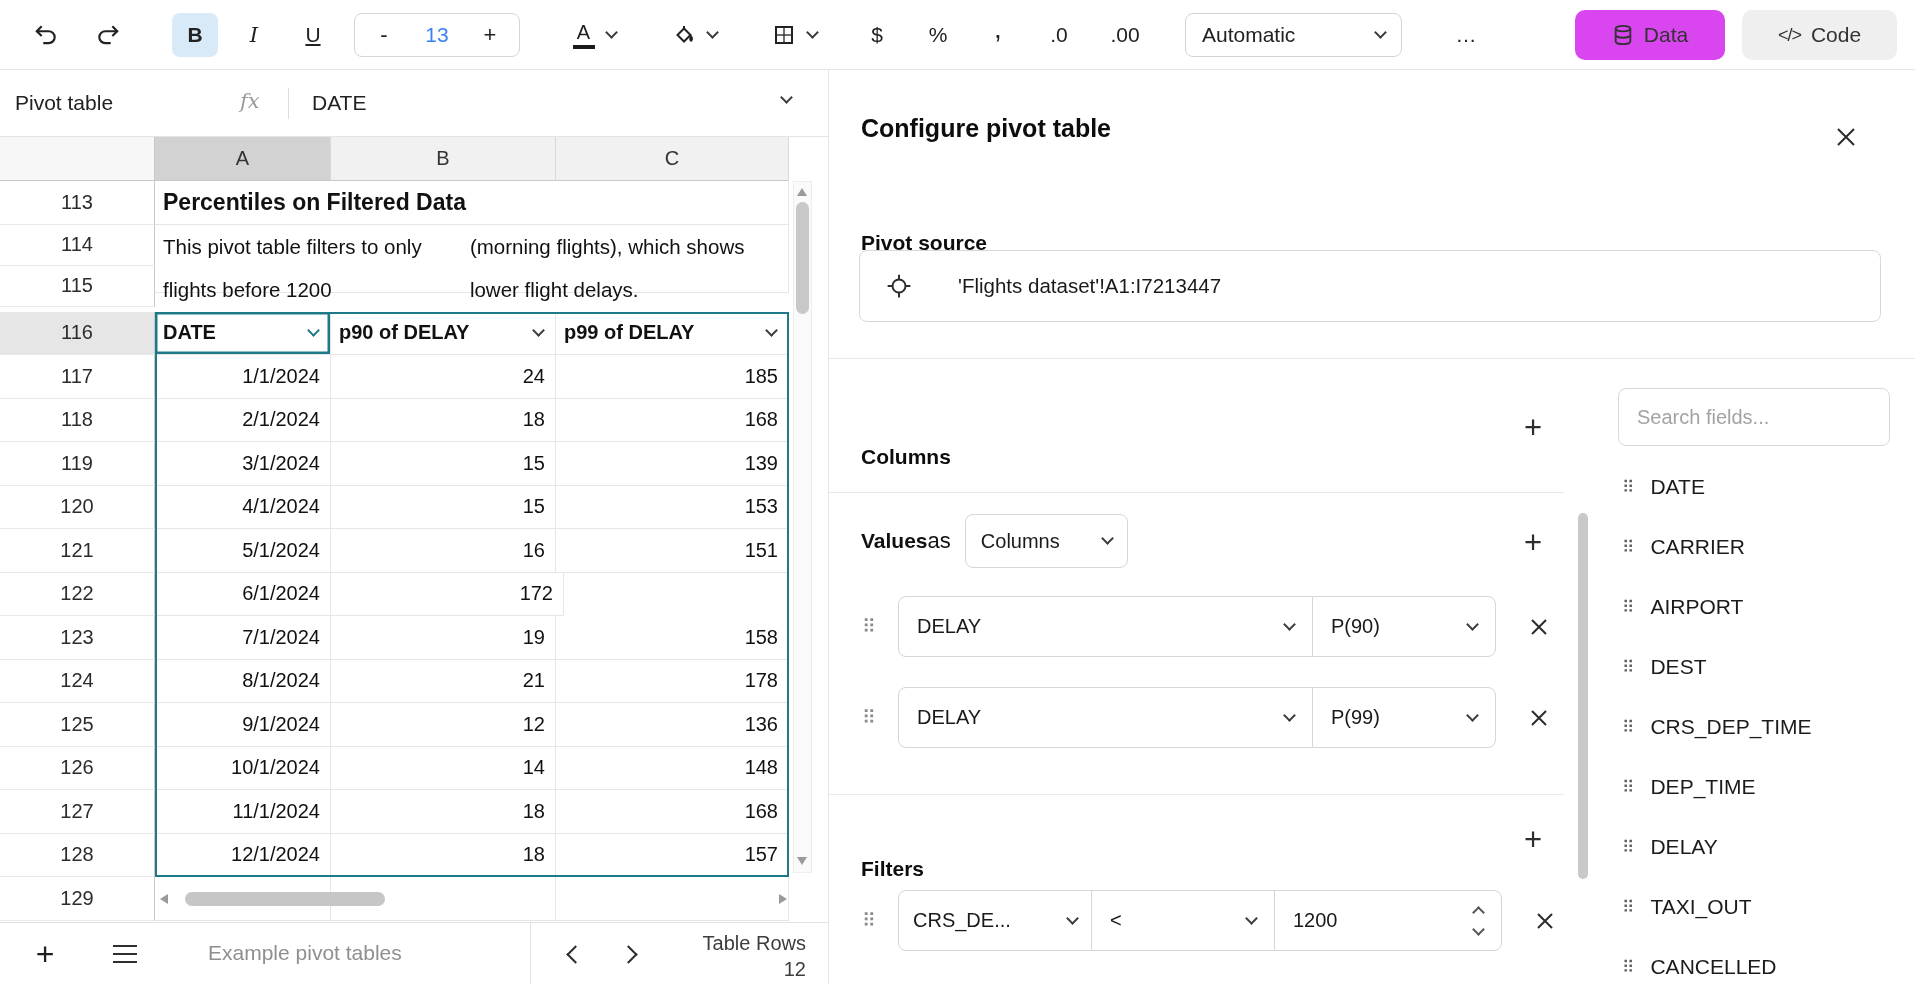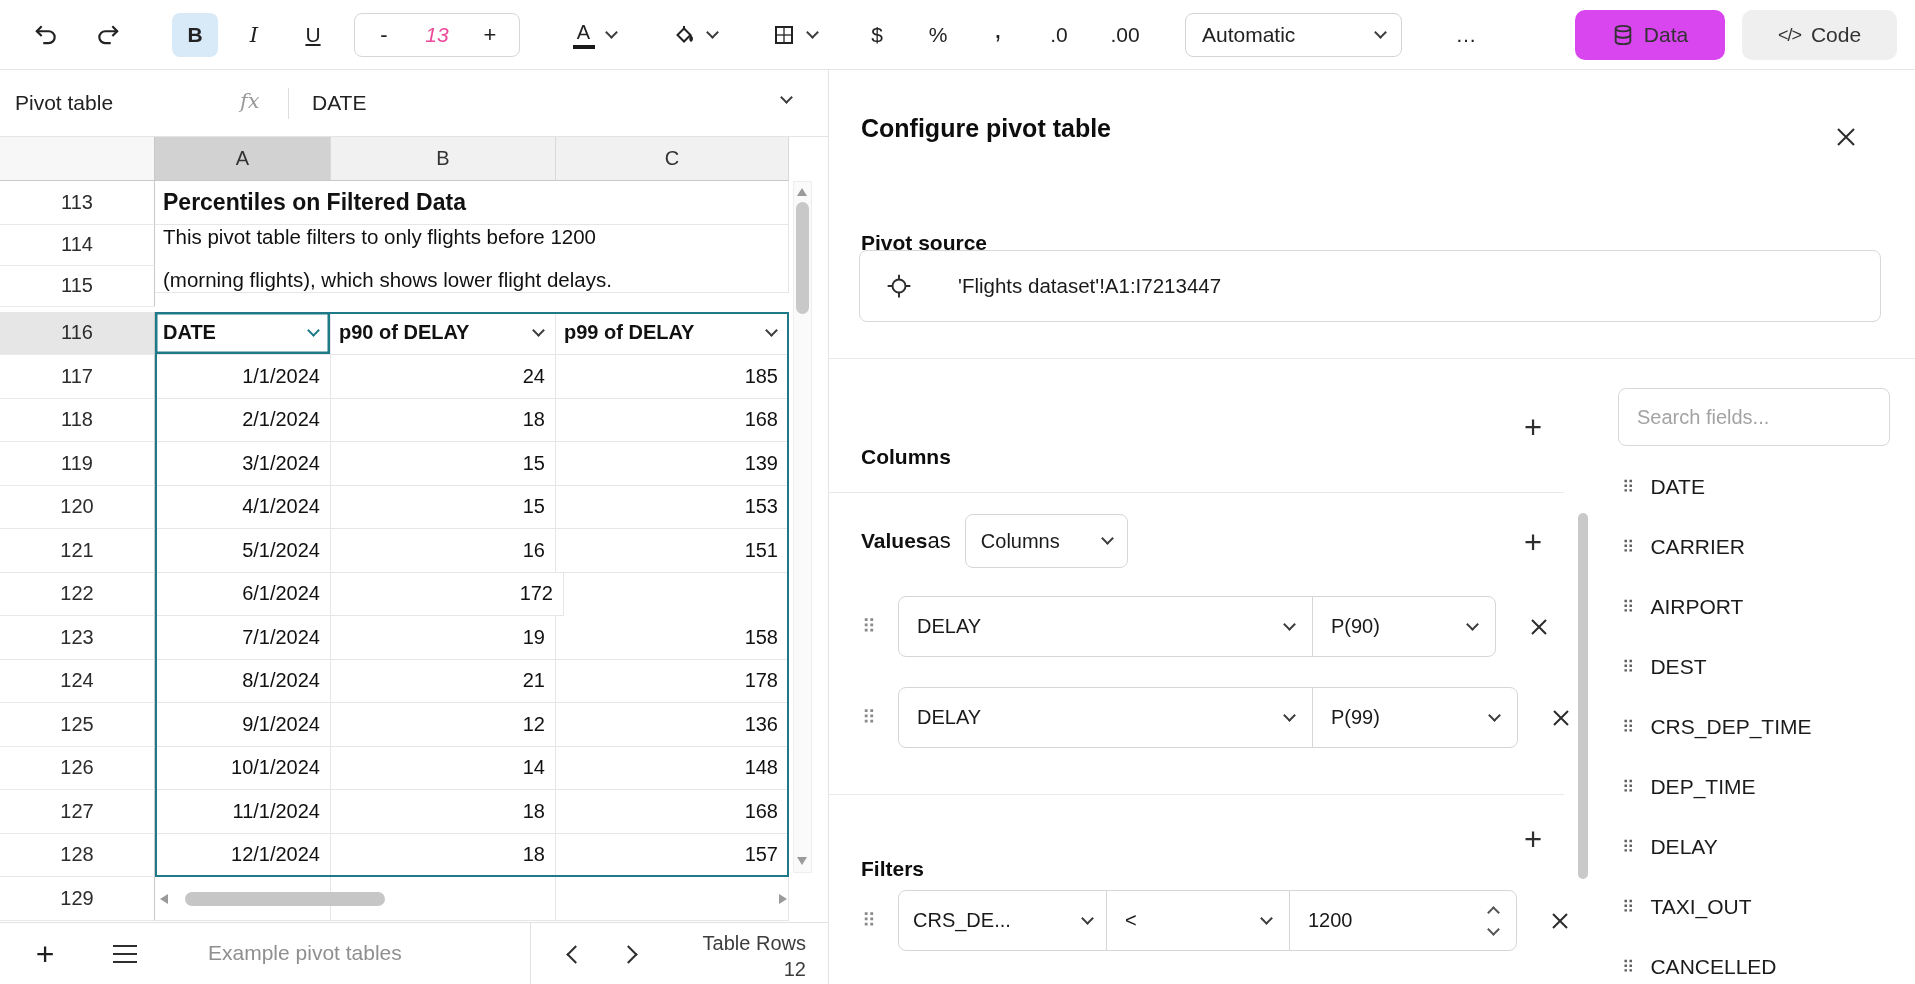--- a/index.html
+++ b/index.html
@@ -10,21 +10,21 @@
 
   
   .toolbar { position:absolute; left:0; top:0; width:1915px; height:70px; background:#fff; border-bottom:1px solid #e4e4e4; }
   .tbtn { position:absolute; top:13px; height:44px; display:flex; align-items:center; justify-content:center;
           border:none; background:none; font-family:inherit; font-size:21px; color:#222; border-radius:8px; cursor:pointer; }
   .bold-btn { font-weight:bold; background:#d8e9f8; }
   .italic-btn { font-style:italic; font-family:"DejaVu Serif", serif; }
   .underline-btn { text-decoration:underline; }
   .group { border:1px solid #d6d6d6; border-radius:8px; display:flex; align-items:center; justify-content:space-between; padding:0 6px; }
   .gbtn { border:none; background:none; font-family:inherit; font-size:22px; color:#222; width:46px; height:42px; cursor:pointer; }
-  .gval { font-size:21px; color:#ec4899;font-style:italic; }
+  .gval { font-size:21px; color:#3b82f6; }
   .comma-btn { font-size:28px; padding-bottom:12px; }
   .select-box { border:1px solid #d4d4d4; justify-content:space-between; padding:0 16px; }
   .pill { position:absolute; top:10px; height:50px; border:none; border-radius:10px; display:flex; align-items:center; justify-content:center;
           gap:10px; font-family:inherit; font-size:21px; color:#333; cursor:pointer; }
   .code-glyph { font-size:18px; letter-spacing:-1px; color:#333; }
   .tc-wrap { display:flex; flex-direction:column; align-items:center; gap:3px; }
   .tc-a { font-size:20px; line-height:20px; color:#222; }
   .tc-bar { width:22px; height:4px; background:#1a1a1a; }
   .chev { display:inline-block; width:9px; height:9px; border-right:2px solid #3c3c3c; border-bottom:2px solid #3c3c3c;
           transform:rotate(45deg); margin-top:-5px; flex:none; }
@@ -50,21 +50,21 @@
   .rh { width:155px; display:flex; align-items:center; justify-content:center; font-size:20px; color:#2c2c2c;
         border-right:1px solid #c9c9c9; border-bottom:1px solid #e9e9e9; background:#fff; }
   .rh.selrh { background:#e6e6e6; }
   .c { border-right:1px solid #e6e6e6; border-bottom:1px solid #e6e6e6; display:flex; align-items:center; font-size:20px; color:#111; background:#fff; }
   .ca { width:176px; } .cb { width:225px; } .cc { width:233px; } .spanall { width:634px; }
   .num { justify-content:flex-end; padding-right:10px; }
   .cell-title { font-weight:bold; font-size:23px; padding-left:8px; }
   .descblock { display:flex; height:87px; }
   .rhcol { display:flex; flex-direction:column; }
   .rh.half { height:41px; }
-  .cell-desc { height:68px; flex-direction:column; align-items:flex-start; justify-content:center; padding-left:8px; font-size:20.5px; line-height:43.5px; }
+  .cell-desc { height:68px; align-items:flex-start; justify-content:center; padding-left:8px; font-size:20.5px; line-height:43.5px; }
   .th { font-weight:bold; justify-content:space-between; padding:0 12px 0 8px; }
   .active-cell { box-shadow:inset 0 0 0 2.5px var(--teal); }
   .table-sel { position:absolute; left:155px; top:174.5px; width:634px; height:565.5px; border:2px solid var(--teal); pointer-events:none; }
 
   
   .vscroll { position:absolute; left:793px; top:181px; width:19px; height:692px; background:#fafafa; border:1px solid #eeeeee; }
   .vtri-up { position:absolute; left:797px; top:188px; width:0; height:0; border-left:5px solid transparent; border-right:5px solid transparent; border-bottom:8px solid #9a9a9a; }
   .vtri-down { position:absolute; left:797px; top:857px; width:0; height:0; border-left:5px solid transparent; border-right:5px solid transparent; border-top:8px solid #9a9a9a; }
   .vthumb { position:absolute; left:796px; top:202px; width:13px; height:112px; border-radius:7px; background:#c8c8c8; }
   .htri-left { position:absolute; left:160px; top:894px; width:0; height:0; border-top:5px solid transparent; border-bottom:5px solid transparent; border-right:8px solid #9a9a9a; }
@@ -410,39 +410,39 @@
           </svg>
       </button>
     </div>
 
     <div class="vrow" style="top:617px">
       <span class="drag">⠿</span>
       <div class="dd dd-left" style="width:415px">
         <span>DELAY</span>
         <span class="chev"></span>
       </div>
-      <div class="dd dd-right" style="width:206px">
+      <div class="dd dd-right" style="width:184px">
         <span>P(99)</span>
         <span class="chev"></span>
       </div>
       <button class="xbtn">
         <svg width="18" height="18" viewBox="0 0 18 18">
             <path d="M2 2 L16 16 M16 2 L2 16" stroke="#2c2c2c" stroke-width="2" fill="none"></path>
           </svg>
       </button>
     </div>
 
     <div class="phr" style="top:724px;width:735px"></div>
 
     <div class="slabel" style="top:756px">Filters</div>
     <button class="plus" style="top:752px">+</button>
 
     <div class="vrow" style="top:820px">
       <span class="drag">⠿</span>
-      <div class="dd dd-left" style="width:209px;padding:0 14px">
+      <div class="dd dd-left" style="width:194px;padding:0 14px">
         <span>CRS_DE...</span>
         <span class="chev"></span>
       </div>
       <div class="dd dd-mid" style="width:184px">
         <span>&lt;</span>
         <span class="chev"></span>
       </div>
       <div class="dd dd-right" style="width:228px;justify-content:flex-start">
         <span style="flex:1">1200</span>
         <span class="step">

